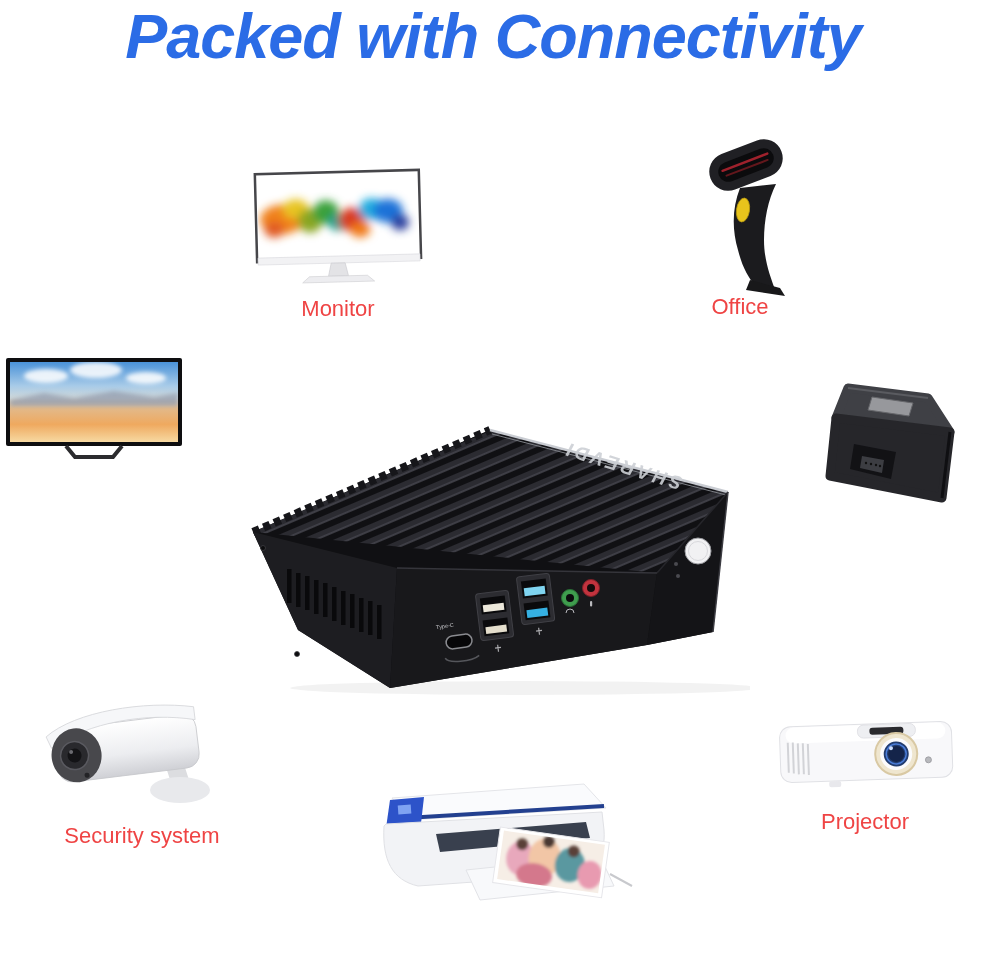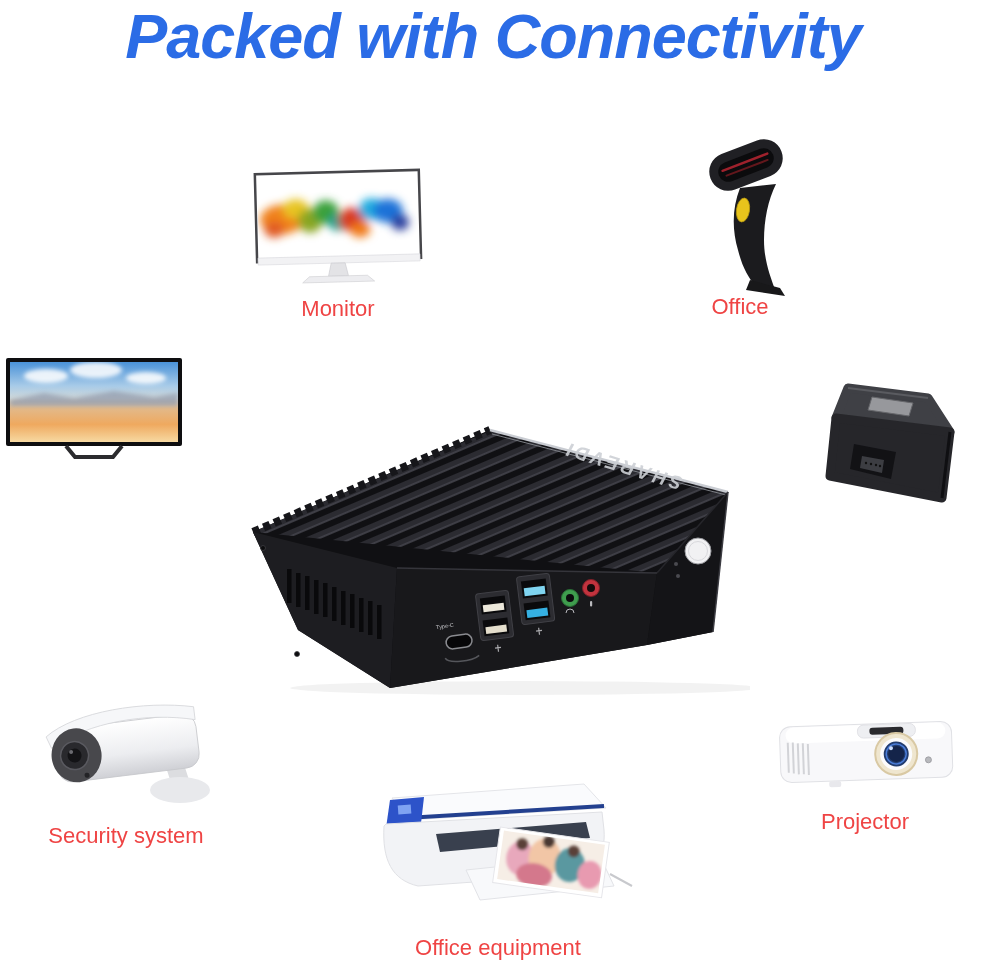--- a/index.html
+++ b/index.html
@@ -201,21 +201,21 @@
     <g transform="rotate(-7 90 50)">
       <rect x="26" y="24" width="142" height="54" rx="14" fill="url(#camGrad)" stroke="#c6c7cb" stroke-width="0.8"></rect>
       <path d="M18,30 C50,8 120,6 168,18 L168,31 C122,18 62,20 22,42 Z" fill="#f6f7f9" stroke="#d4d5d9" stroke-width="0.8"></path>
       <ellipse cx="46" cy="52" rx="25" ry="27" fill="#48484c"></ellipse>
       <circle cx="44" cy="52" r="14" fill="#29292d" stroke="#5a5a60" stroke-width="1.5"></circle>
       <circle cx="44" cy="52" r="7" fill="#131316"></circle>
       <circle cx="41" cy="48" r="2" fill="#6a6a70"></circle>
       <circle cx="54" cy="73" r="2.5" fill="#232326"></circle>
     </g>
   </svg>
-  <div class="dev-label" style="left:20px;top:820px;width:212px">Security system</div>
+  <div class="dev-label" style="left:36px;top:820px;width:212px">Security system</div>
 
   <svg style="left:766px;top:698px" width="198" height="100" viewBox="0 0 198 100">
     <g transform="rotate(-2 100 50)">
       <rect x="14" y="26" width="172" height="56" rx="11" fill="#f8f8fa" stroke="#e0e1e5" stroke-width="1"></rect>
       <rect x="20" y="27" width="160" height="16" rx="8" fill="#ffffff" opacity="0.95"></rect>
       <rect x="92" y="27" width="58" height="13" rx="6" fill="#eeeff2" stroke="#dcdde1" stroke-width="0.8"></rect>
       <rect x="104" y="30" width="34" height="7" rx="3" fill="#2a2a2e"></rect>
       <g stroke="#d2d3d7" stroke-width="2">
         <line x1="22" y1="42" x2="22" y2="72"></line>
           <line x1="27" y1="42" x2="27" y2="73"></line>
@@ -260,15 +260,14 @@
         <ellipse cx="222" cy="90" rx="15" ry="17" fill="#5a98a0"></ellipse>
         <ellipse cx="243" cy="97" rx="12" ry="14" fill="#e89ab0"></ellipse>
         <ellipse cx="188" cy="105" rx="18" ry="12" fill="#d4788c"></ellipse>
         <circle cx="172" cy="76" r="6" fill="#5a4038"></circle>
         <circle cx="198" cy="70" r="6" fill="#4a3830"></circle>
         <circle cx="224" cy="76" r="6" fill="#5a4038"></circle>
       </g>
     </g>
     <line x1="262" y1="102" x2="284" y2="114" stroke="#c8c9cd" stroke-width="2"></line>
   </svg>
-  <div class="dev-label" style="left:348px;top:932px;width:300px">Office equipment</div>
 
 </div>
 
 </body></html>

